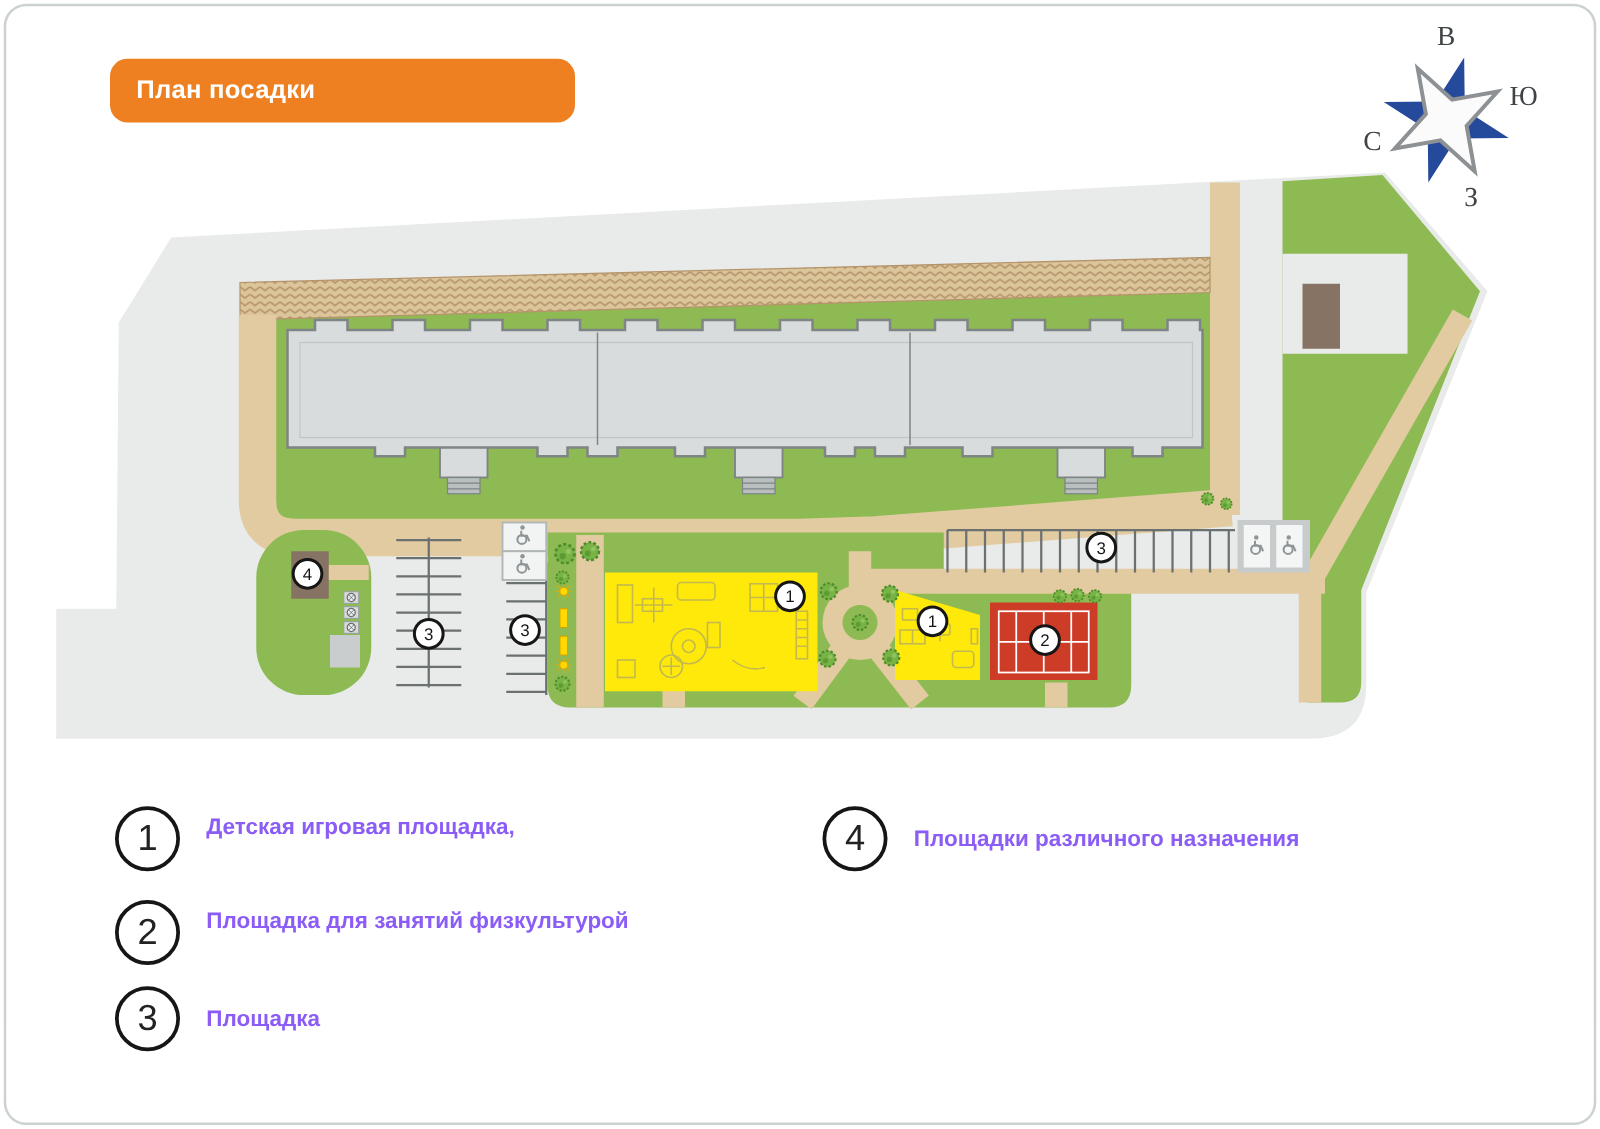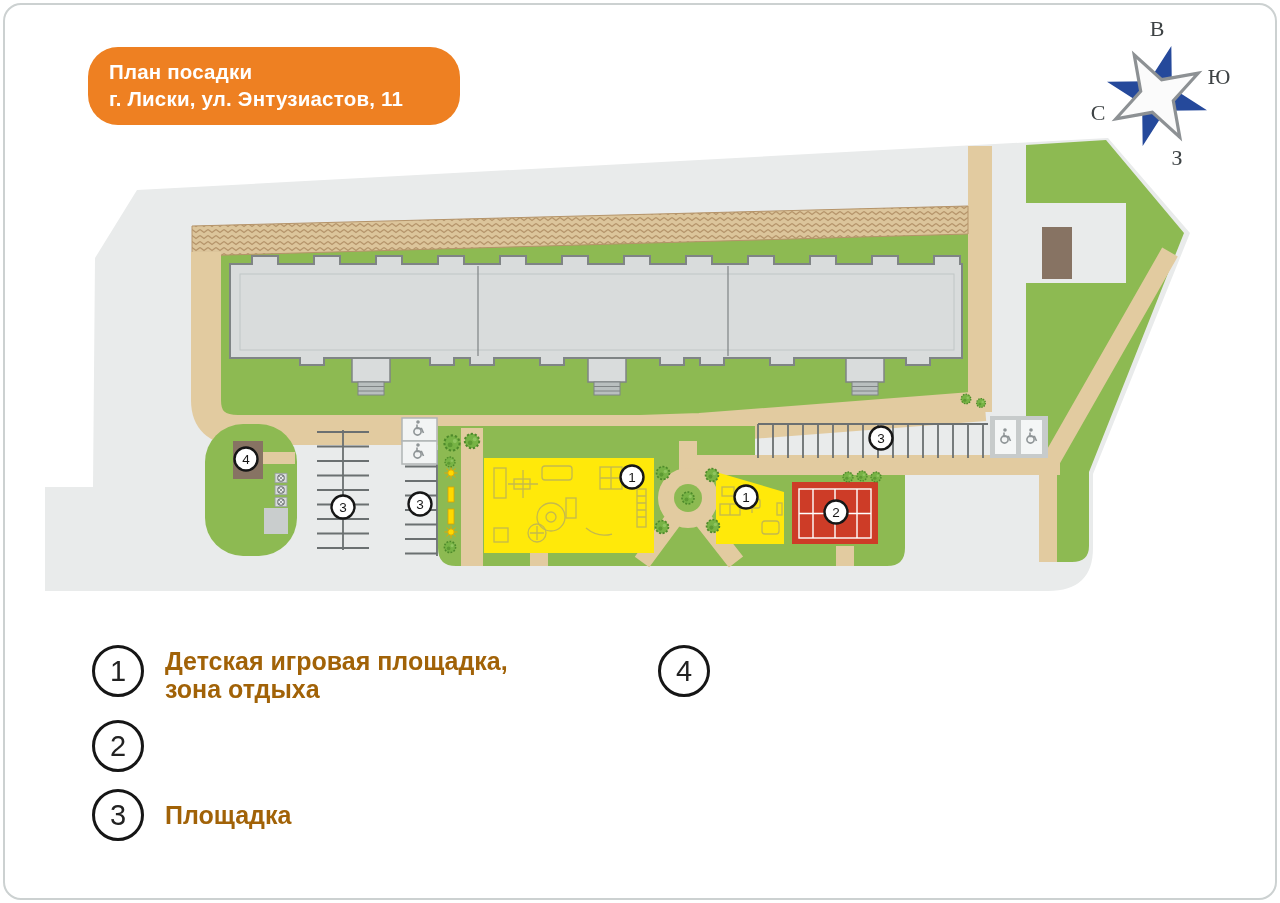--- a/index.html
+++ b/index.html
@@ -13,21 +13,21 @@
              border-radius:14px;padding:11px 21px 13px 21px;}
   #title-box .tl{color:#fff;font-weight:bold;font-size:20.5px;line-height:27px;letter-spacing:.2px;}
   
   #compass{position:absolute;left:1085px;top:14px;}
   
   .leg-item{position:absolute;display:flex;gap:21px;align-items:flex-start;}
   .leg-item.center{align-items:center;}
   .leg-circle{width:46px;height:46px;border:3.2px solid #161616;border-radius:50%;background:#fff;
               display:flex;align-items:center;justify-content:center;flex:0 0 auto;
               font-size:29px;font-weight:400;color:#222;}
-  .leg-text{font-size:25px;font-weight:bold;color:#a16207;line-height:28px;padding-top:2px;}
+  .leg-text{font-size:18px;font-weight:bold;color:#8b5cf6;line-height:28px;padding-top:2px;}
   .leg-item.center .leg-text{padding-top:0;}
 </style>
 </head>
 <body>
 
 <div id="canvas">
 
   <svg id="plan-svg" width="1280" height="903" viewBox="0 0 1280 903">
     <defs>
       <pattern id="hatch" width="8" height="6" patternUnits="userSpaceOnUse">
@@ -236,23 +236,22 @@
         <circle cx="881" cy="438" r="11.5" fill="#fff" stroke="#161616" stroke-width="2.4"></circle>
         <text x="881" y="438" dy=".36em" text-anchor="middle">3</text>
       </g>
       <g>
         <circle cx="246" cy="459" r="11.5" fill="#fff" stroke="#161616" stroke-width="2.4"></circle>
         <text x="246" y="459" dy=".36em" text-anchor="middle">4</text>
       </g>
     </g>
   </svg>
 
-  <div id="title-box" style="background: rgb(238, 128, 34); border-radius: 30px;">
+  <div id="title-box" style="background: rgb(238, 128, 34);">
     <div class="tl">План посадки</div>
-    <div class="tl">г. Лиски, ул. Энтузиастов, 11</div>
   </div>
 
   <svg id="compass" width="150" height="155" viewBox="0 0 150 155">
     <g transform="translate(72,82)">
       <g transform="rotate(16)">
         <path d="M0,-52 L12,-12 L52,0 L12,12 L0,52 L-12,12 L-52,0 L-12,-12 Z" fill="#25499b"></path>
       </g>
       <g transform="rotate(61)">
         <path d="M0,-47 L12,-12 L47,0 L12,12 L0,47 L-12,12 L-47,0 L-12,-12 Z" fill="#fbfbfb" stroke="#8d9194" stroke-width="3.2"></path>
       </g>
@@ -262,30 +261,31 @@
       <text x="134" y="70">Ю</text>
       <text x="92" y="151">З</text>
       <text x="13" y="106">С</text>
     </g>
   </svg>
 
   <div class="leg-item" style="left:92px;top:645px;">
     <div class="leg-circle">1</div>
     <div class="leg-text">
       <div>Детская игровая площадка,</div>
-      <div>зона отдыха</div>
     </div>
   </div>
   <div class="leg-item" style="left:92px;top:720px;">
     <div class="leg-circle">2</div>
     <div class="leg-text">
+      <div>Площадка для занятий физкультурой</div>
     </div>
   </div>
   <div class="leg-item center" style="left:92px;top:789px;">
     <div class="leg-circle">3</div>
     <div class="leg-text">Площадка</div>
   </div>
   <div class="leg-item center" style="left:658px;top:645px;">
     <div class="leg-circle">4</div>
+    <div class="leg-text">Площадки различного назначения</div>
   </div>
 
   <div id="frame"></div>
 </div>
 
 </body></html>

